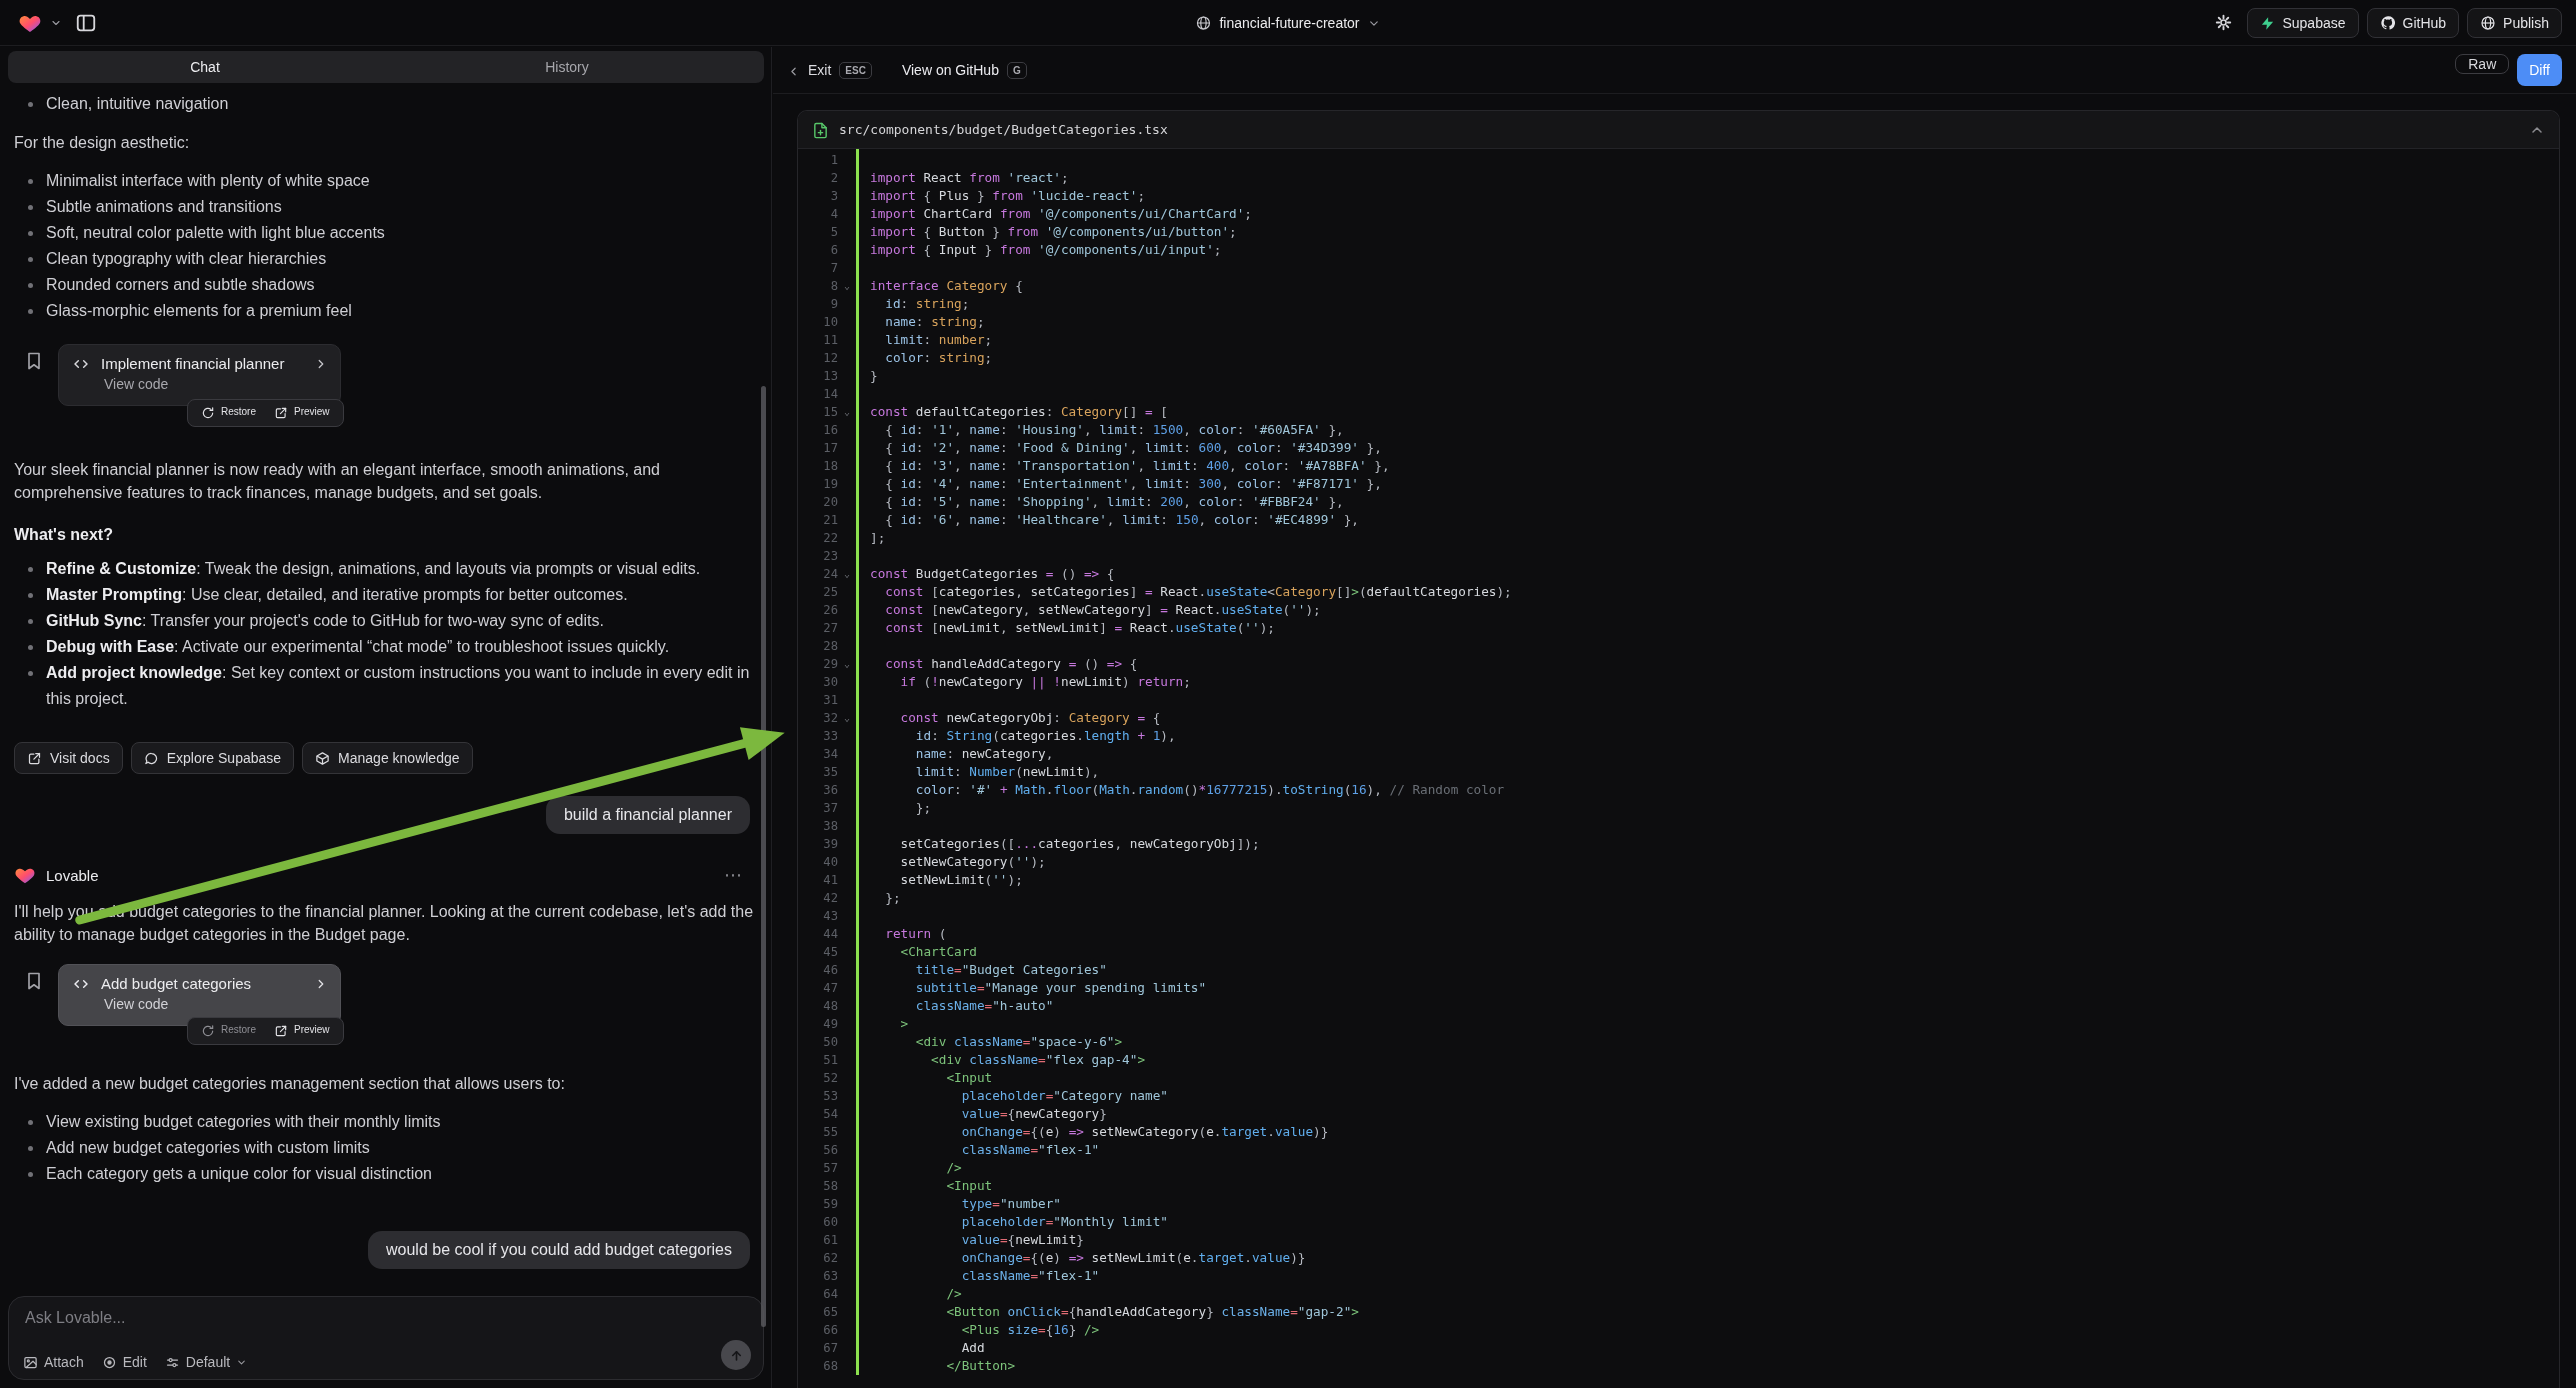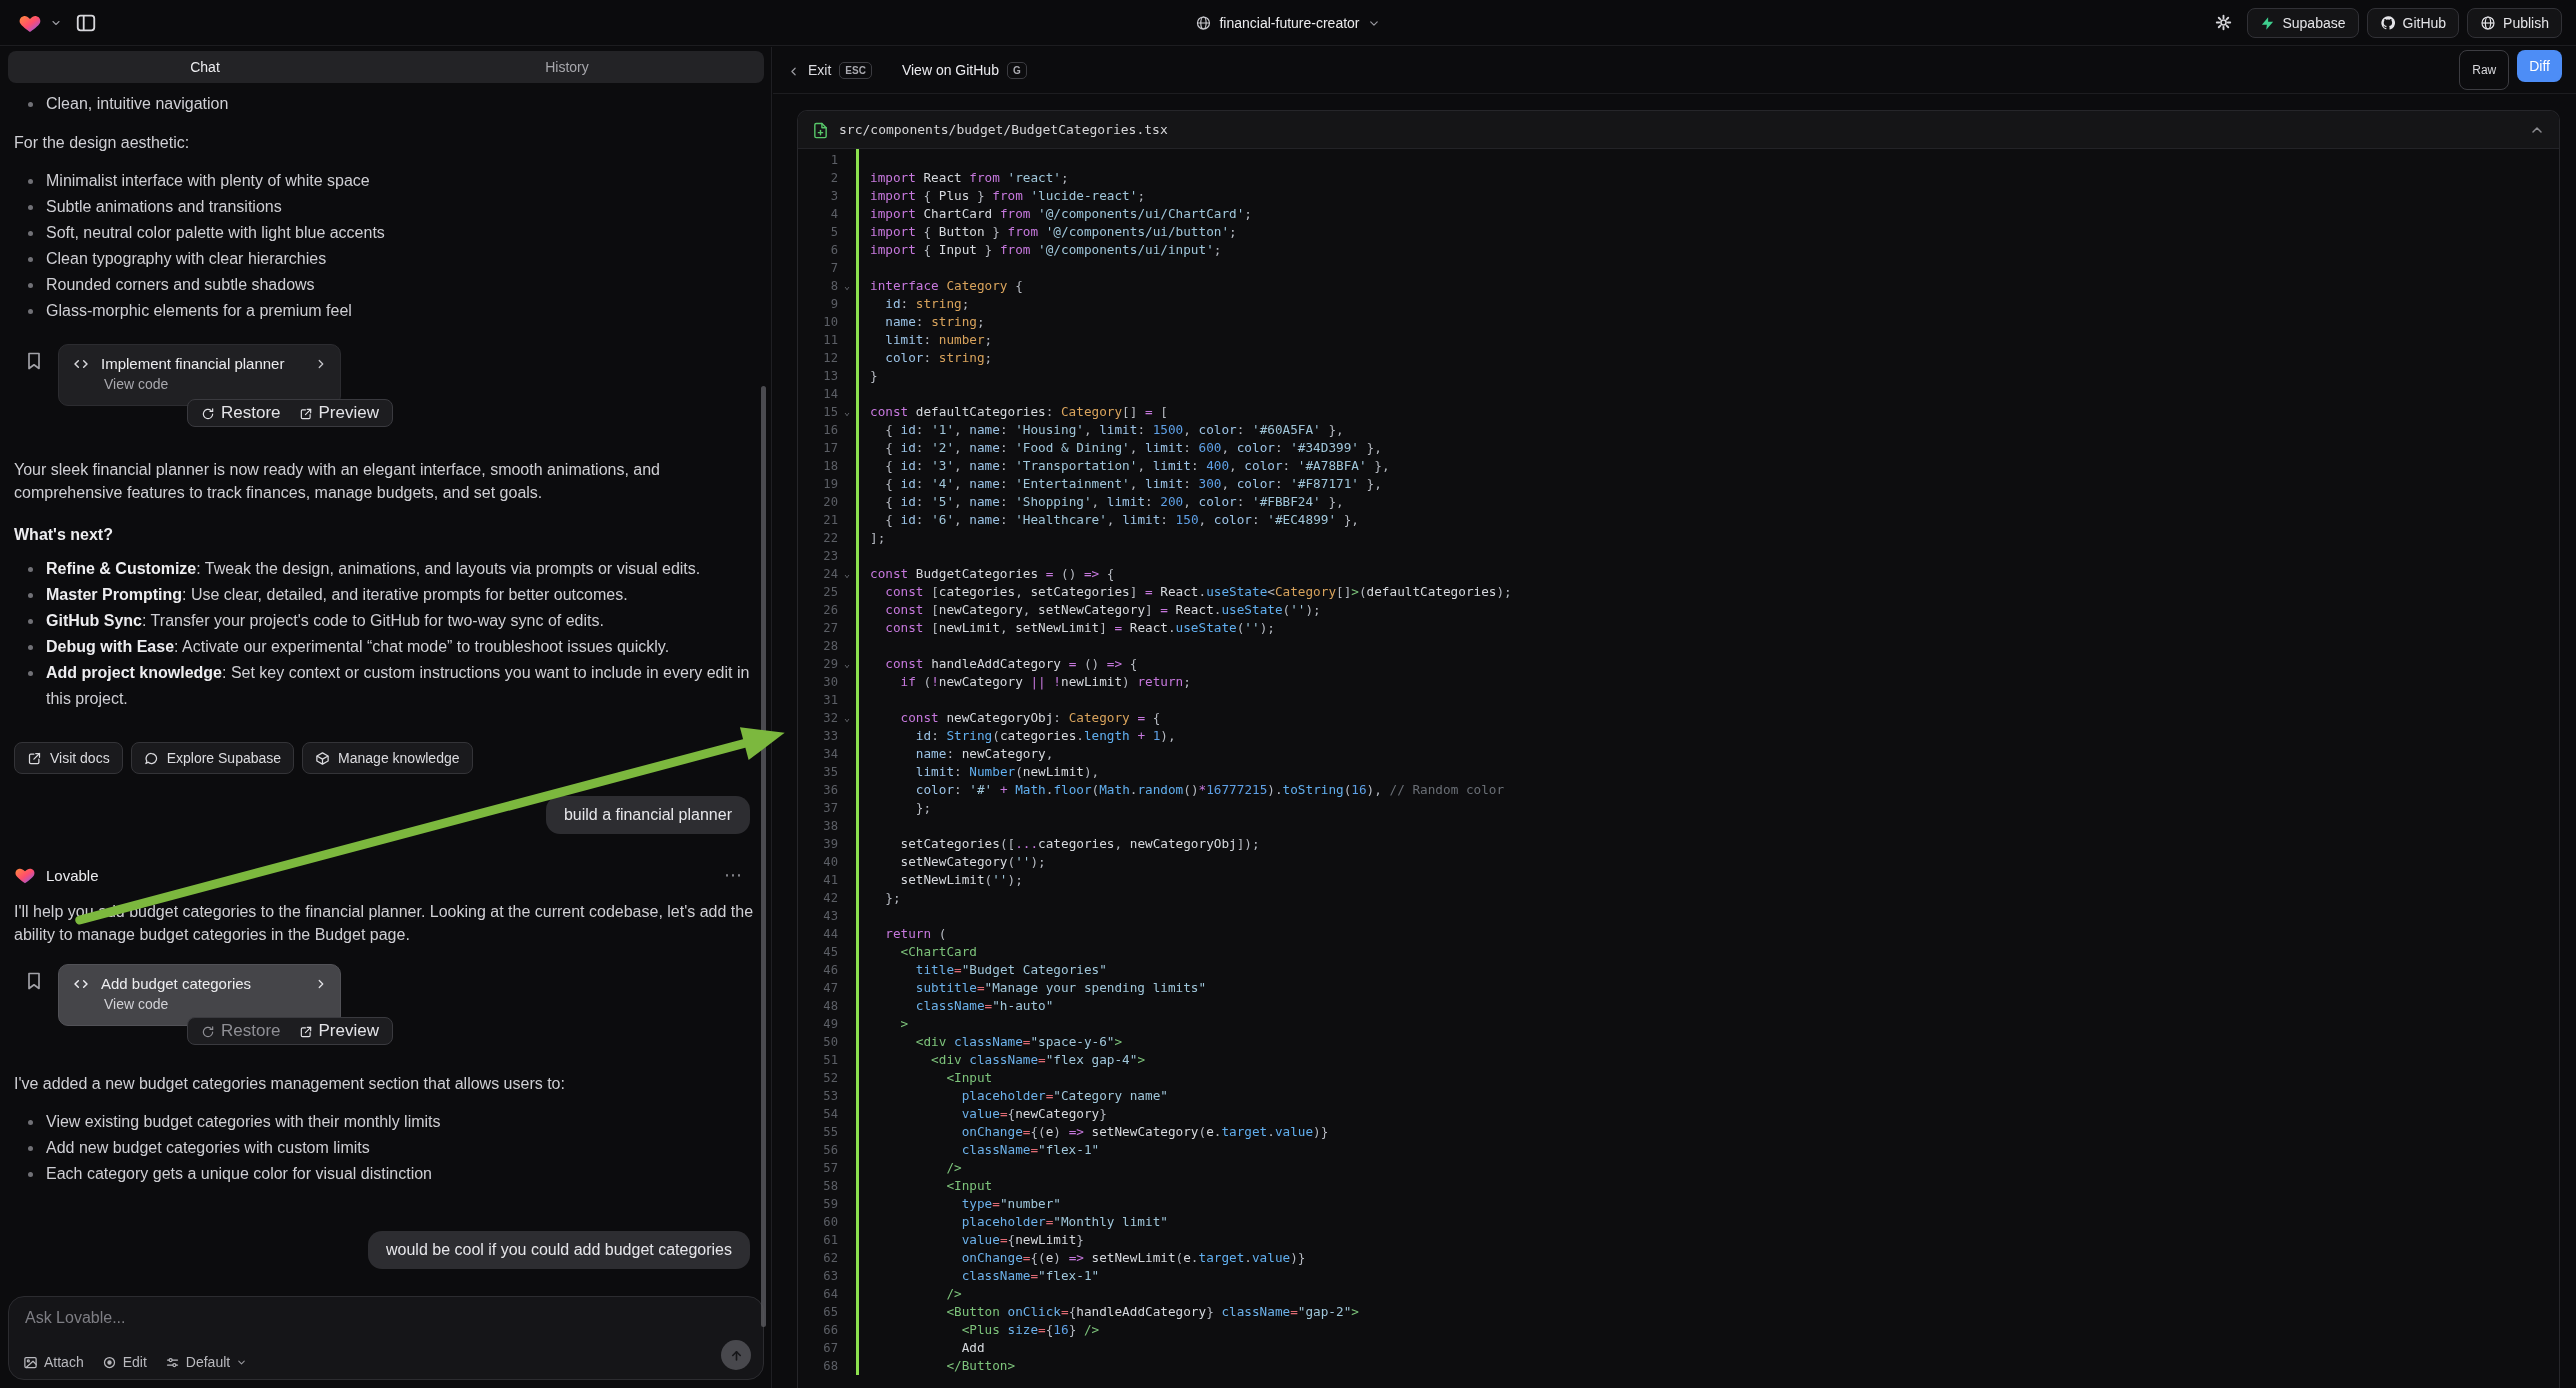--- a/index.html
+++ b/index.html
@@ -41,21 +41,21 @@
   .vcard-wrap { position:relative; margin-left:44px; height:88px; }
   .vcard-bookmark { position:absolute; left:-34px; top:6px; color:#a2a2a8; }
   .vcard { position:absolute; left:0; top:0; width:283px; height:62px; background:#202023;
     border:1px solid #2c2c30; border-radius:10px; padding:9px 12px; cursor:pointer; }
   .vcard.hl { background:#454549; border-color:#525257; }
   .vcard-row1 { display:flex; align-items:center; gap:10px; }
   .vcard-title { font-size:15px; color:#ececef; flex:1; }
   .vcard-sub { margin-left:33px; margin-top:4px; font-size:14px; color:#a8a8ae; }
   .pill { position:absolute; left:129px; top:55px; height:28px; display:flex; align-items:center;
     background:#1d1d20; border:1px solid #3a3a3f; border-radius:8px; padding:0 4px; z-index:3; }
-  .pill-btn { display:flex; align-items:center; gap:6px; font-size:17px; color:#e3e3e7; padding:0 9px; cursor:pointer; background:none; border:none; }
+  .pill-btn { display:flex; gap:6px; font-size:10px; color:#e3e3e7; padding:0 9px; cursor:pointer; background:none; border:none; }
   .pill-btn.dim { color:#8f8f95; }
 
   .chips { display:flex; gap:8px; }
   .chip { display:flex; align-items:center; gap:8px; height:32px; padding:0 12px; background:#1a1a1d;
     border:1px solid #343438; border-radius:8px; color:#dcdce0; font-size:14px; cursor:pointer; }
 
   .bubble { max-width:558px; margin-left:auto; margin-right:4px; width:fit-content;
     background:#2d2d31; border-radius:14px; padding:10px 18px; font-size:16px; color:#e6e6ea; }
 
   .assistant-row { display:flex; align-items:center; gap:10px; }
@@ -74,22 +74,22 @@
     background:#48484d; display:flex; align-items:center; justify-content:center; border:none; cursor:pointer; color:#151518; }
 
   
   .code-panel { position:absolute; left:773px; top:47px; width:1803px; height:1341px; background:#0c0c0e; }
   .cp-header { position:absolute; left:0; top:0; width:100%; height:47px; display:flex; align-items:center;
     border-bottom:1px solid #1d1d20; }
   .cp-left { display:flex; align-items:center; gap:8px; padding-left:14px; color:#dcdce0; font-size:14px; }
   .kbd { border:1px solid #3c3c41; border-radius:5px; font-size:10px; color:#a9a9af; padding:2px 5px; font-weight:600; }
   .cp-view { margin-left:30px; display:flex; align-items:center; gap:8px; font-size:14px; color:#ececf0; cursor:pointer; }
   .cp-right { position:absolute; right:14px; display:flex; gap:8px; }
-  .raw-btn { height:40px; padding:0 12px; border:1px solid #3c3c41; background:transparent; color:#d8d8dc;
-    font-size:12px; border-radius:8px; cursor:pointer; }
+  .raw-btn { height:20px; padding:0 12px; border:1px solid #3c3c41; background:transparent; color:#d8d8dc;
+    font-size:14px; border-radius:8px; cursor:pointer; }
   .diff-btn { height:32px; padding:0 12px; border:none; background:var(--accent-blue,#4d8df6); color:#fff;
     font-size:14px; border-radius:8px; cursor:pointer; }
 
   .file-card { position:absolute; left:24px; top:63px; right:16px; bottom:0;
     border:1px solid #26262a; border-bottom:none; border-radius:10px 10px 0 0; background:#0d0d0f; overflow:hidden; }
   .fc-header { height:38px; background:#151517; border-bottom:1px solid #232327; display:flex; align-items:center;
     padding:0 14px; gap:10px; }
   .fc-path { font-family:"DejaVu Sans Mono", monospace; font-size:13px; color:#d6d6d9; flex:1; }
   .fc-chev { color:#8b8b90; cursor:pointer; }
 

